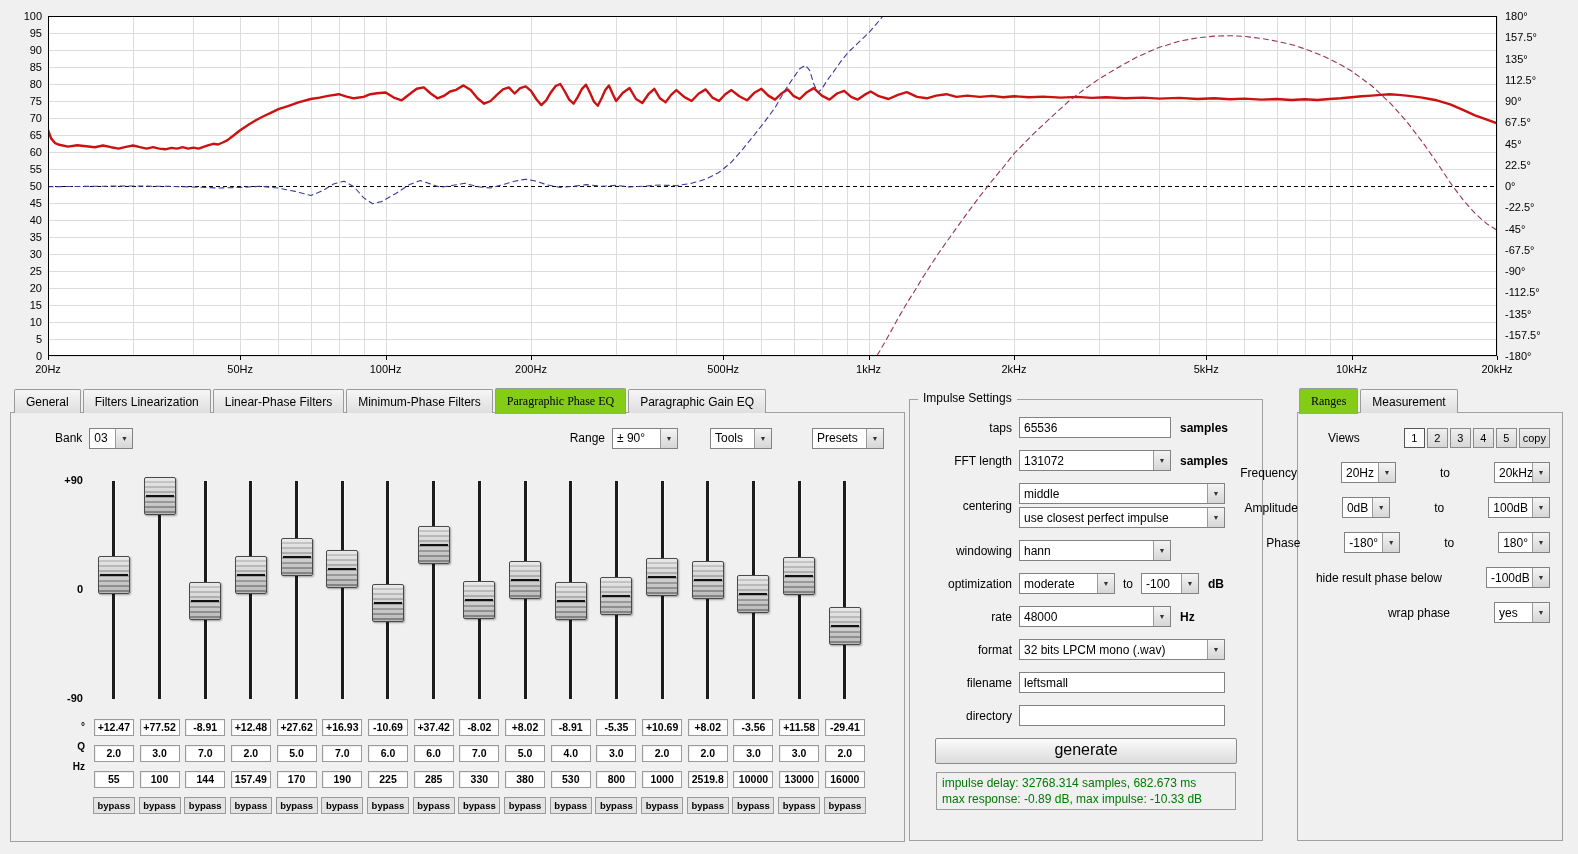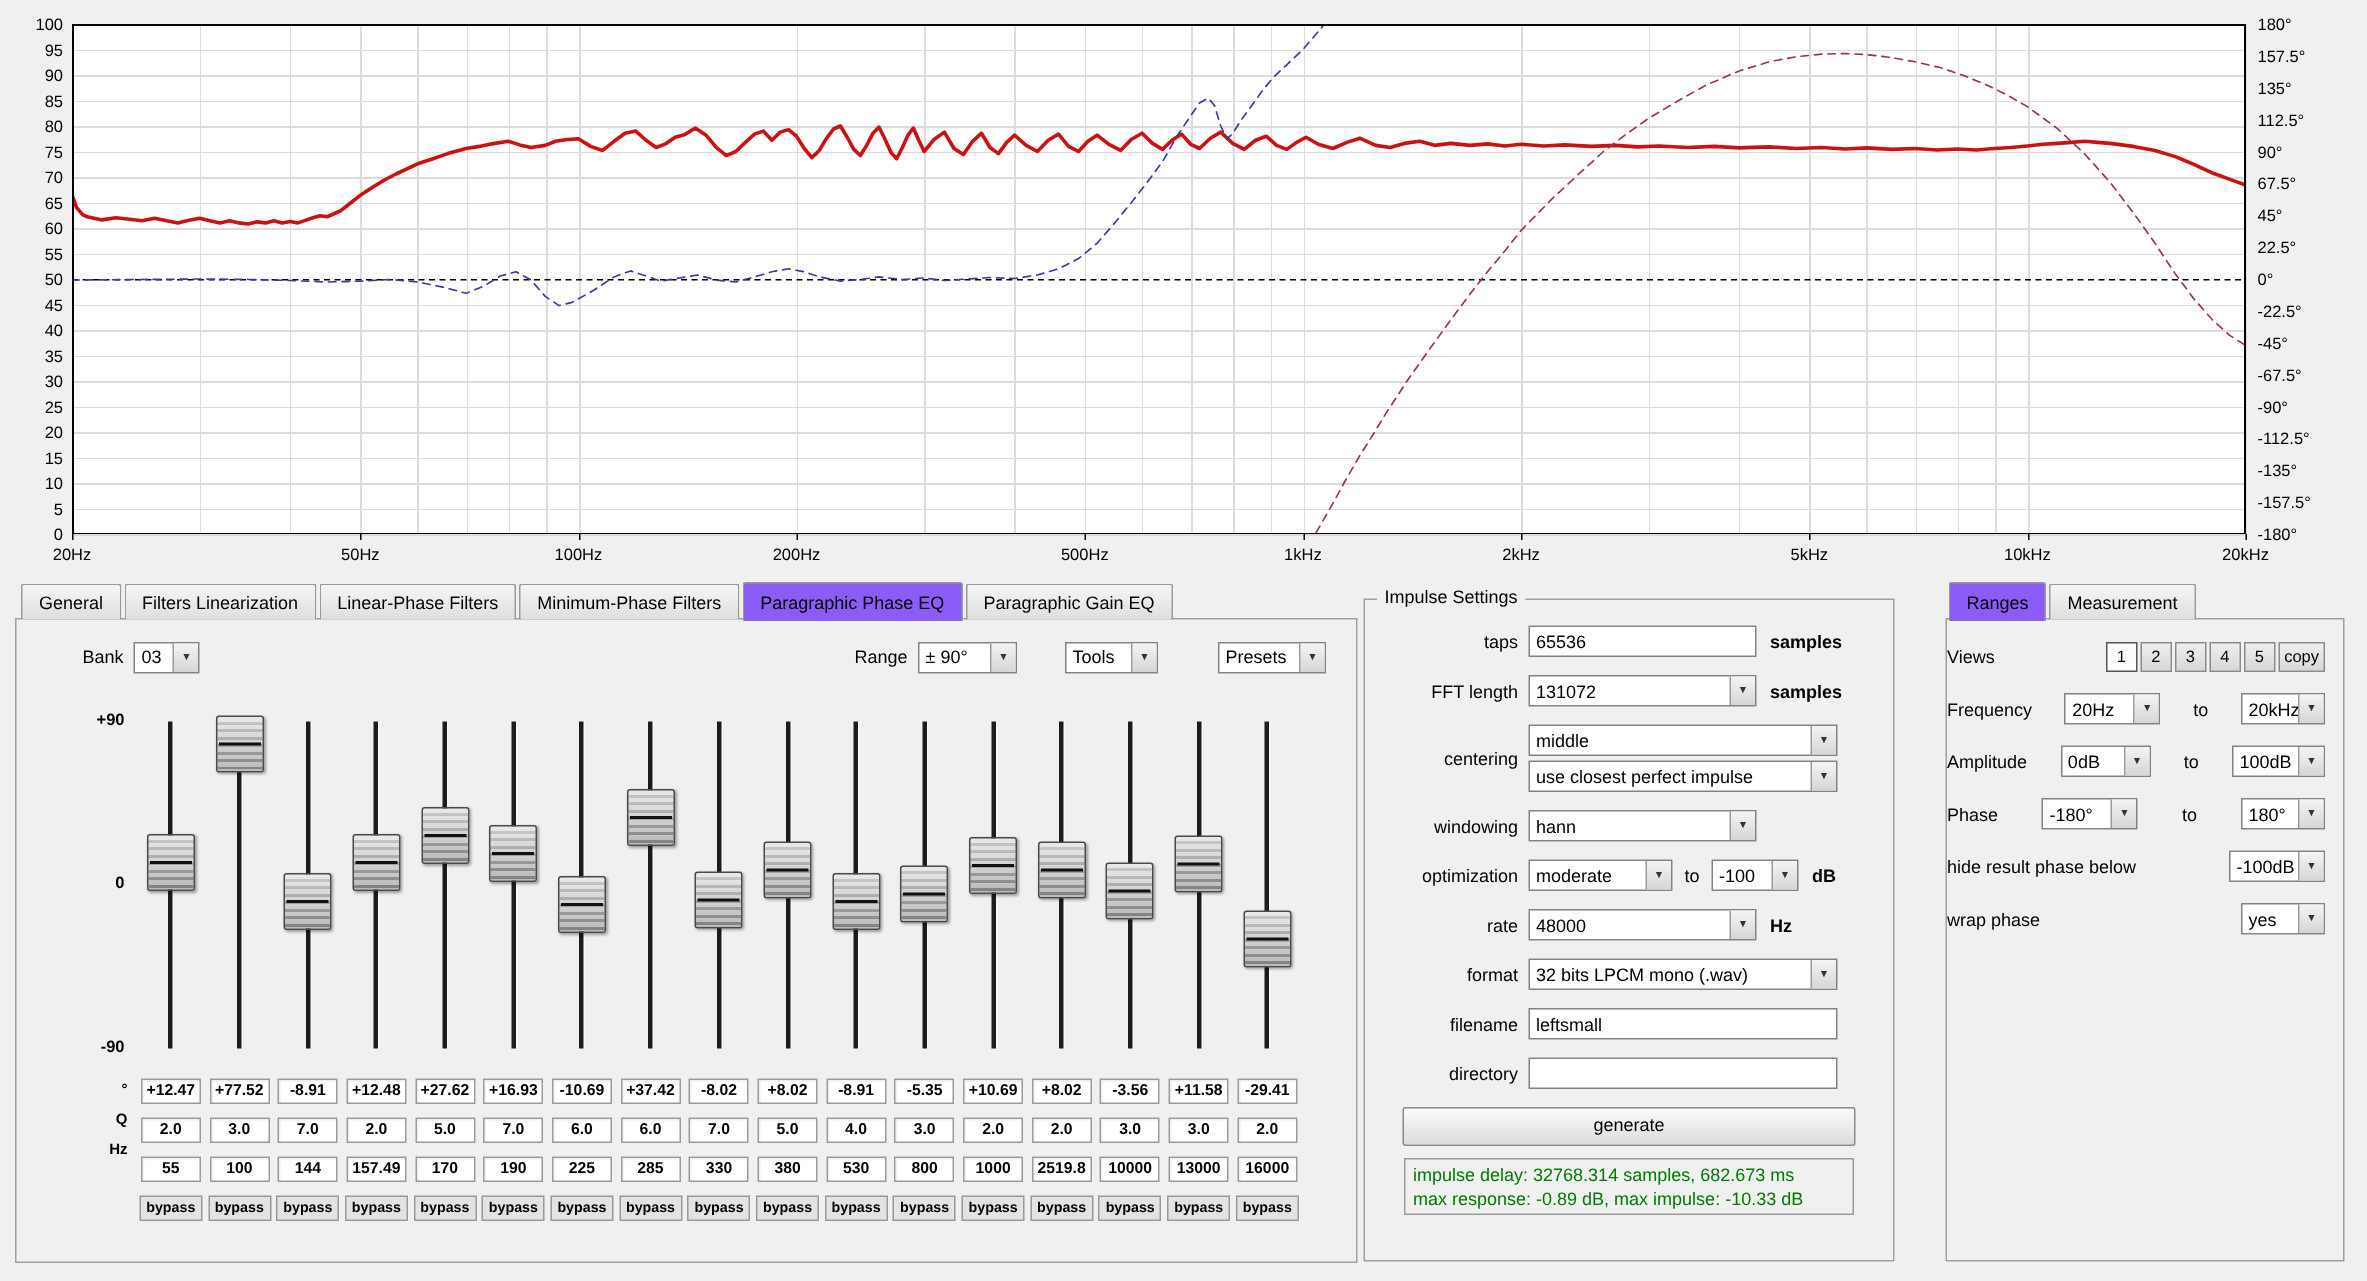--- a/index.html
+++ b/index.html
@@ -13,21 +13,21 @@
   
   .tabbar{position:absolute;display:flex;gap:2px;z-index:3;}
   #eq-tabs{left:14px;top:389px;}
   #ranges-tabs{left:1299px;top:389px;}
   .tab{
     height:23px;padding:0 11px;display:flex;align-items:center;
     background:linear-gradient(#f6f6f6,#dedede);
     border:1px solid #9a9a9a;border-bottom:none;border-radius:2px 2px 0 0;
     font-size:12px;white-space:nowrap;cursor:default;
   }
-  .tab.active{background:#8b5cf6;height:25px;margin-top:-1px;position:relative;z-index:4;}
+  .tab.active{background:#84cc16;height:25px;margin-top:-1px;position:relative;z-index:4;font-family:Liberation Serif, serif;}
   
   .panel{position:absolute;background:#f0f0f0;border:1px solid #a0a0a0;}
   #eq-panel{left:10px;top:412px;width:893px;height:428px;}
   #impulse{left:909px;top:399px;width:352px;height:440px;}
   #ranges-panel{left:1297px;top:412px;width:264px;height:427px;}
   .legend{
     position:absolute;top:-9px;left:8px;background:#f0f0f0;padding:0 5px;font-size:12px;
   }
   
   .combo{
@@ -89,29 +89,29 @@
   .row-label{position:absolute;left:-28px;width:22px;text-align:right;font-size:10px;}
   .rl-deg{top:240px}.rl-q{top:260px}.rl-hz{top:280px}
   
   #impulse .inner{padding:17px 10px 0 10px;}
   .irow{display:flex;align-items:center;margin-bottom:12px;}
   .ilabel{width:92px;text-align:right;margin-right:7px;flex:0 0 92px;white-space:nowrap;}
   .combo-stack{display:flex;flex-direction:column;gap:3px;}
   .gen-btn{
     display:block;width:300px;height:24px;margin:4px auto 8px auto;
     background:linear-gradient(#fbfbfb,#dcdcdc);border:1px solid #8a8a8a;border-radius:2px;
-    font-family:"Liberation Sans","DejaVu Sans",sans-serif;font-size:12px;text-align:center;line-height:22px;
+    font-family:"Liberation Sans","DejaVu Sans",sans-serif;font-size:16px;text-align:center;line-height:22px;
   }
   .status-box{
     width:300px;margin:0 auto;border:1px solid #9a9a9a;padding:2px 5px;box-sizing:border-box;
     font-size:12px;line-height:16px;white-space:nowrap;overflow:hidden;
   }
   
   #ranges-panel .inner{padding-top:15px;}
-  .rrow{display:flex;align-items:center;justify-content:space-between;margin-bottom:14px;padding-right:12px;}
+  .rrow{display:flex;align-items:center;justify-content:flex-end;margin-bottom:14px;padding-right:12px;gap:36px;}
   .rlabel{margin-right:8px;white-space:nowrap;}
   .views-btns{display:flex;gap:2px;}
   .vbtn{
     min-width:21px;height:20px;box-sizing:border-box;padding:0 3px;
     display:flex;align-items:center;justify-content:center;
     background:linear-gradient(#efefef,#d7d7d7);border:1px solid #8a8a8a;font-size:11px;
   }
   .vbtn.active{background:#fcfcfc;border-color:#555;}
 </style>
 </head>

